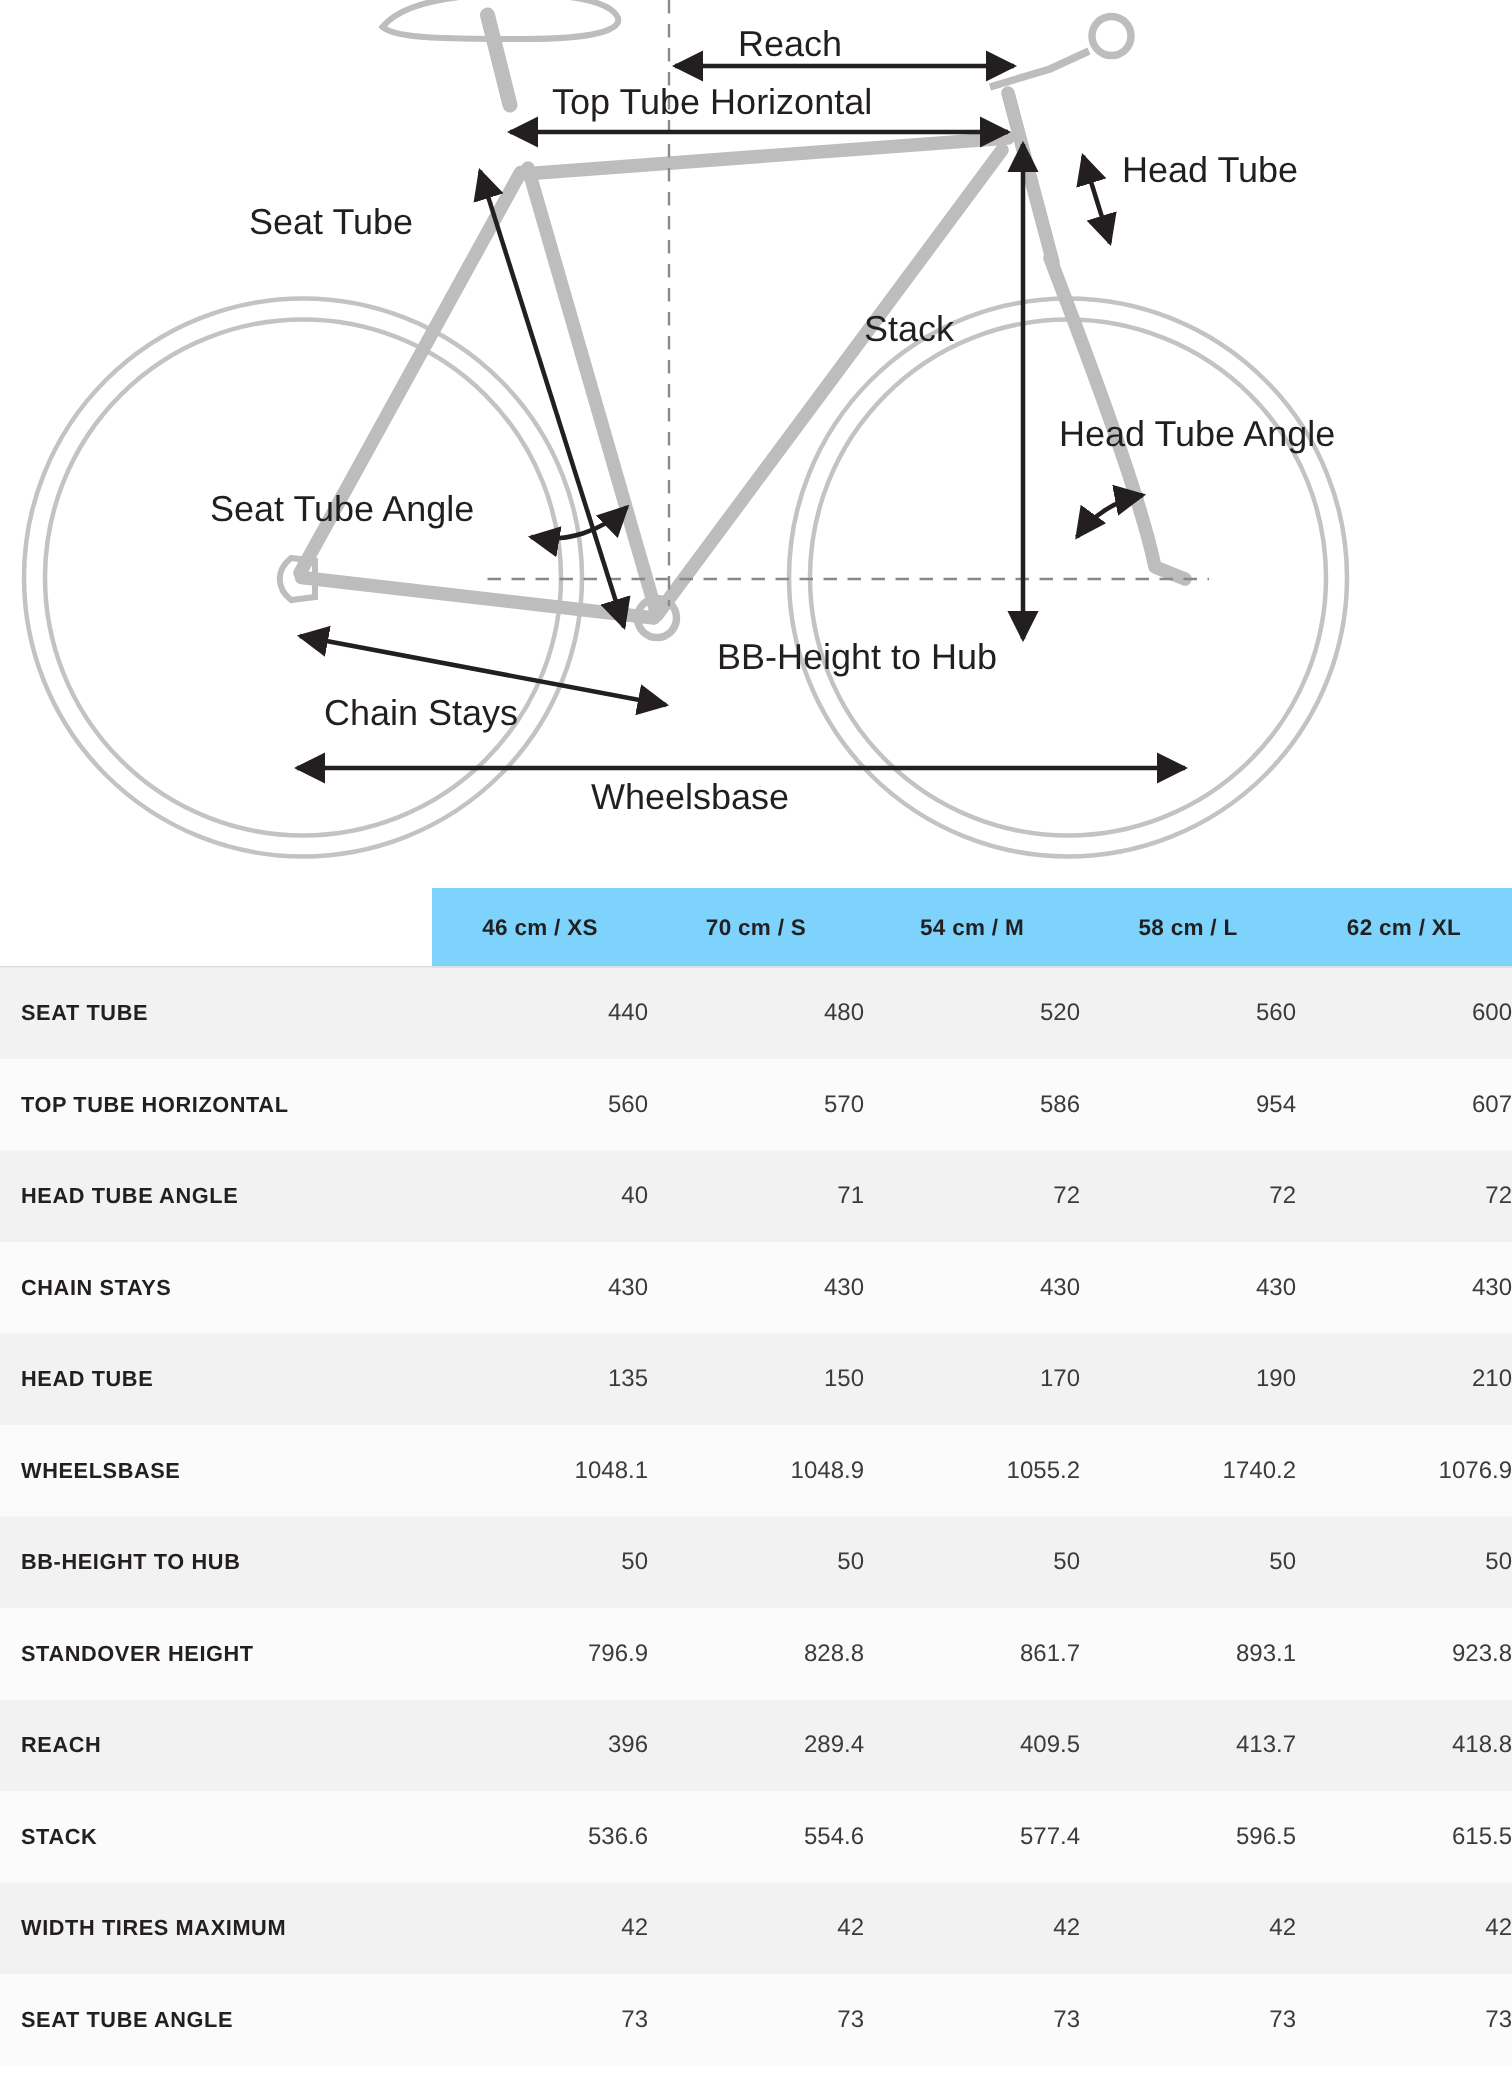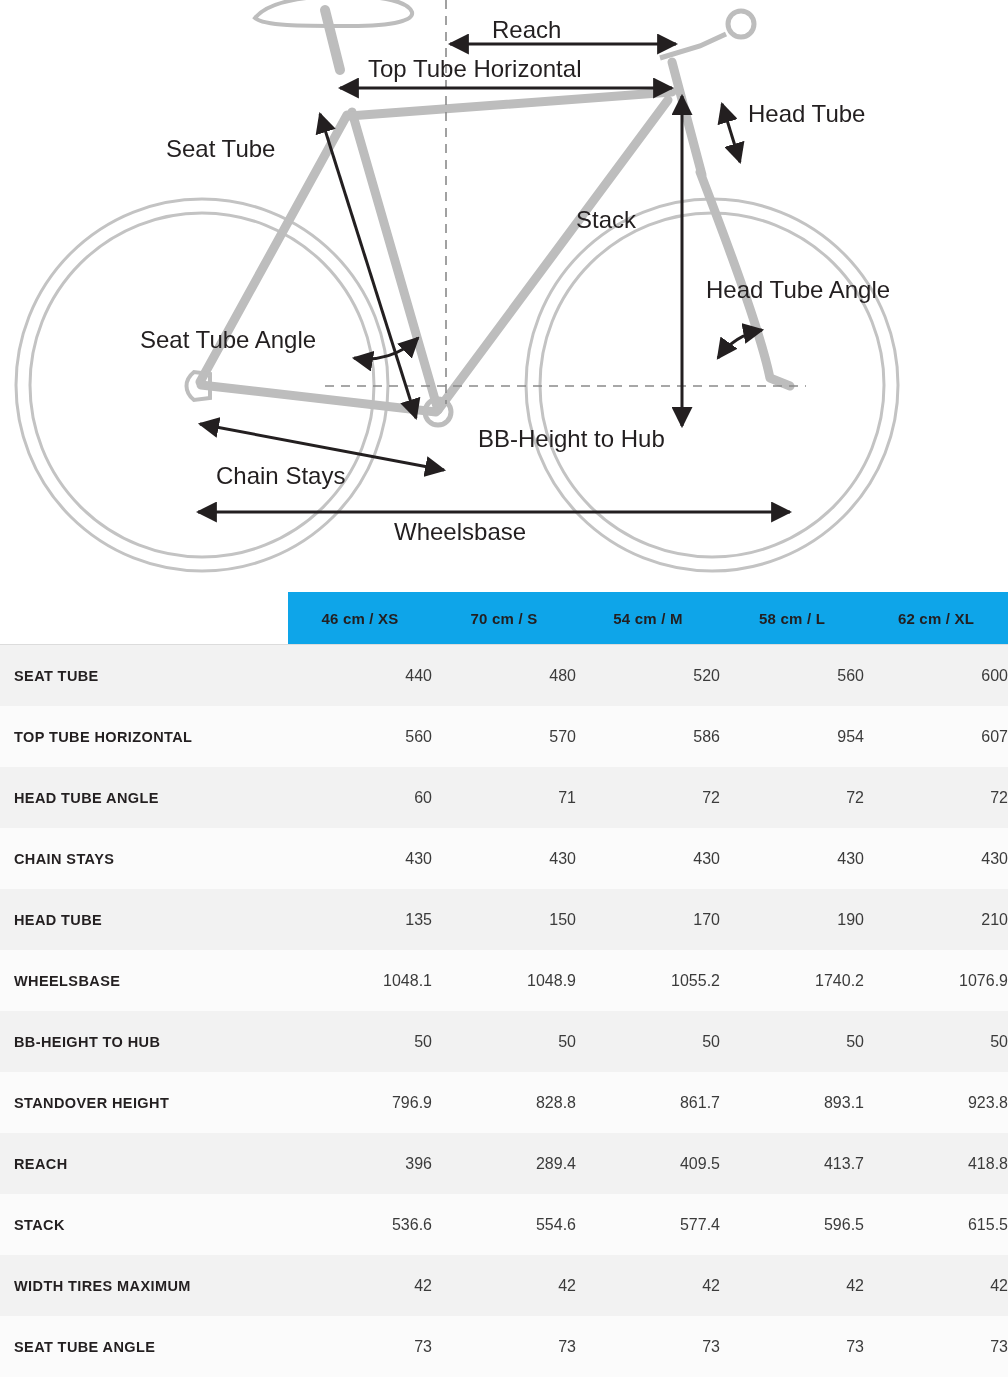--- a/index.html
+++ b/index.html
@@ -55,21 +55,21 @@
     vertical-align: middle;
     font-weight: normal;
   }
   #geo-table thead th {
     height: 52px;
     font-size: 15px;
     font-weight: bold;
     letter-spacing: 0.2px;
     text-align: center;
     color: #231f20;
-    background: #0ea5e9;
+    background: #7dd3fc;
   }
   #geo-table thead th.corner {
     background: #ffffff;
   }
   #geo-table tbody th {
     text-align: left;
     padding-left: 14px;
     font-size: 14.5px;
     font-weight: bold;
     letter-spacing: 0.4px;
@@ -219,21 +219,21 @@
       <tr class="even">
         <th>TOP TUBE HORIZONTAL</th>
         <td>560</td>
         <td>570</td>
         <td>586</td>
         <td>954</td>
         <td>607</td>
       </tr>
       <tr class="odd">
         <th>HEAD TUBE ANGLE</th>
-        <td>60</td>
+        <td>40</td>
         <td>71</td>
         <td>72</td>
         <td>72</td>
         <td>72</td>
       </tr>
       <tr class="even">
         <th>CHAIN STAYS</th>
         <td>430</td>
         <td>430</td>
         <td>430</td>

